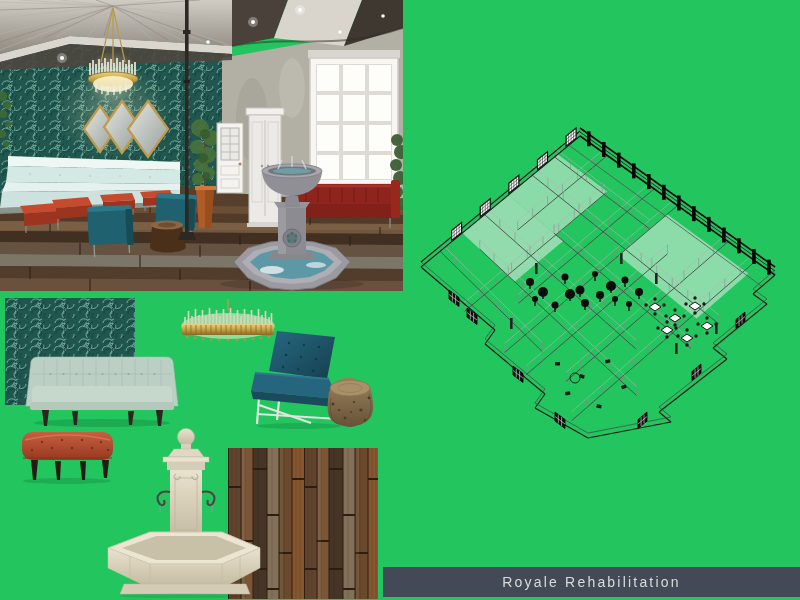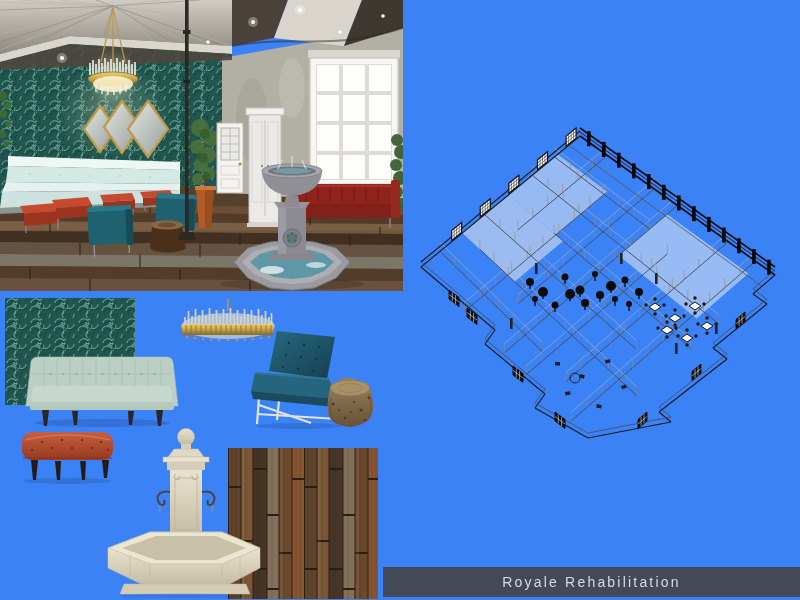--- a/index.html
+++ b/index.html
@@ -1,18 +1,18 @@
 <!DOCTYPE html>
 <html><head>
 <meta charset="utf-8">
 <style>
   html,body{margin:0;padding:0;}
   body{width:800px;height:600px;background:#fff;overflow:hidden;
        font-family:"Liberation Sans", sans-serif;}
-  .board{position:relative;width:800px;height:600px;background:#3b82f6;}
+  .board{position:relative;width:800px;height:600px;background:#22c55e;}
   .abs{position:absolute;}
   .panel svg,.item svg{display:block;width:100%;height:100%;}
   #render-panel{left:0;top:0;width:403px;height:291px;}
   #floorplan-panel{left:415px;top:122px;width:385px;height:330px;}
   #mb-wallpaper{left:5px;top:298px;width:130px;height:107px;}
   #mb-sofa{left:16px;top:350px;width:172px;height:78px;}
   #mb-chandelier{left:175px;top:299px;width:106px;height:44px;}
   #mb-chair{left:249px;top:327px;width:100px;height:102px;}
   #mb-stump{left:321px;top:374px;width:58px;height:55px;}
   #mb-ottoman{left:17px;top:428px;width:101px;height:56px;}

